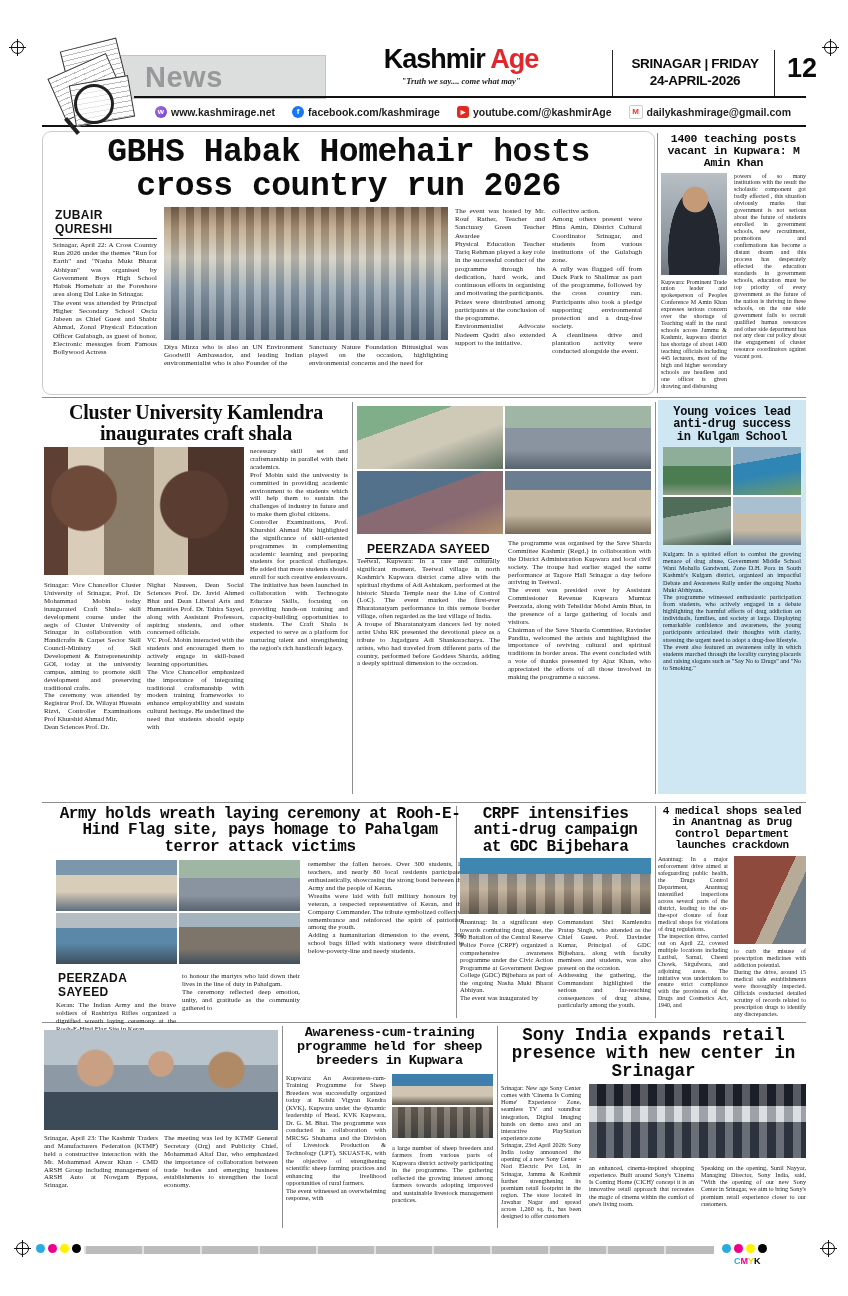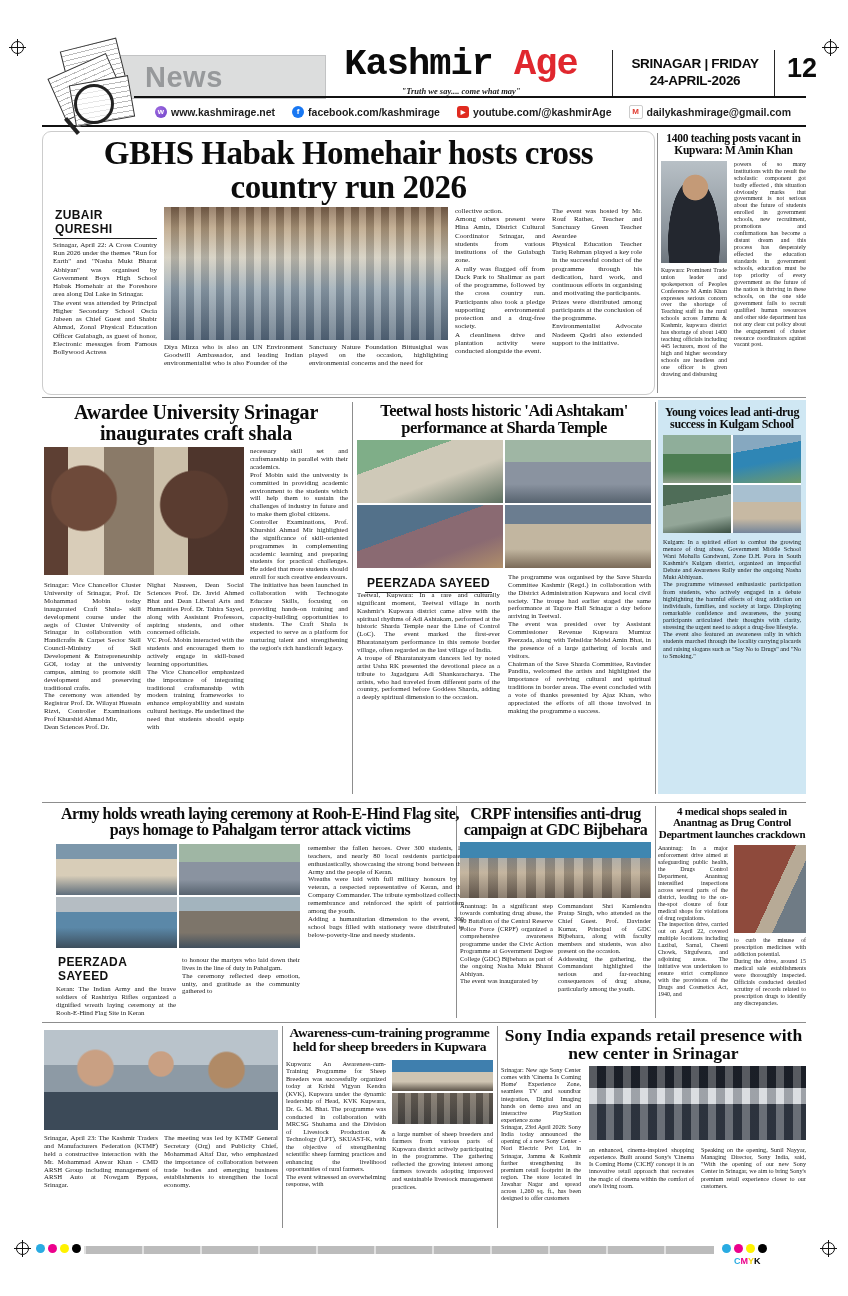--- a/index.html
+++ b/index.html
@@ -6,21 +6,21 @@
   #page{position:relative;width:848px;height:1296px;background:#ffffff;margin:0 auto;
         font-family:"Liberation Serif",serif;color:#151515;overflow:hidden;}
   
   .bt{font-family:"Liberation Serif",serif;color:#181818;text-align:justify;
       white-space:pre-line;overflow:hidden;margin:0;}
   .f7{font-size:7px;line-height:1.18;}
   .f68{font-size:6.8px;line-height:1.16;}
   .f65{font-size:6.5px;line-height:1.16;}
   .f62{font-size:6.2px;line-height:1.15;}
   .f6{font-size:6px;line-height:1.16;}
-  .hl{font-family:Liberation Serif, serif;font-weight:800;color:#0c0c0c;
+  .hl{font-family:Liberation Mono, monospace;font-weight:800;color:#0c0c0c;
       text-align:center;letter-spacing:-0.5px;line-height:1.03;margin:0;}
   .hl-a{font-size:33px;}
   .hl-b{font-size:11.5px;letter-spacing:-0.3px;}
   .hl-c{font-family:"Liberation Serif",serif;font-size:20px;letter-spacing:-0.2px;}
   .hl-d{font-size:16.5px;}
   .hl-e{font-size:12px;letter-spacing:-0.3px;}
   .hl-f{font-size:16px;}
   .hl-g{font-size:16px;}
   .hl-h{font-size:11px;letter-spacing:-0.3px;}
   .hl-i{font-size:13.5px;letter-spacing:-0.4px;}
@@ -85,21 +85,21 @@
      border:1px solid #c2c3c4;}
   #newsbar span{font-family:"Liberation Sans",sans-serif;font-weight:700;font-size:29px;
      color:#97999b;line-height:42px;padding-left:62px;letter-spacing:.5px;}
   #logo{position:absolute;left:46px;top:40px;width:110px;height:106px;z-index:3;}
   .news-sheet{position:absolute;background:#fff;border:1.2px solid #333;
      background-image:repeating-linear-gradient(180deg,rgba(0,0,0,0) 0 4px,#bbb 4px 5px);}
   .lens{position:absolute;width:34px;height:34px;border:3px solid #222;border-radius:50%;
      background:rgba(255,255,255,.65);}
   .lens-handle{position:absolute;width:4px;height:20px;background:#222;transform:rotate(-40deg);}
   #masthead{position:absolute;left:318px;top:46px;width:286px;text-align:center;}
-  .mast-title{font-family:Liberation Mono, monospace;font-weight:800;font-size:37px;
+  .mast-title{font-family:Liberation Sans, sans-serif;font-weight:800;font-size:27px;
      line-height:1;color:#0b0b0b;letter-spacing:-1px;text-align:center;}
   .mast-accent{color:#e0272e;}
   .mast-tag{font-size:8.5px;font-style:italic;font-weight:700;margin-top:3px;color:#222;}
   .hvline{position:absolute;top:50px;height:46px;border-left:1.6px solid #2a2a2a;}
   #dateline{position:absolute;left:618px;top:56px;width:154px;text-align:center;
      font-family:"Liberation Sans",sans-serif;font-weight:800;font-size:13.5px;
      line-height:1.25;color:#0c0c0c;letter-spacing:-0.3px;}
   #pagenum{position:absolute;left:784px;top:53px;width:36px;text-align:center;
      font-family:"Liberation Sans",sans-serif;font-weight:800;font-size:27px;color:#0c0c0c;}
   #rule-a{position:absolute;left:134px;top:96px;width:672px;border-top:2px solid #111;}
@@ -196,59 +196,58 @@
         <p class="bt f7" style="height:168px;">Srinagar, April 22: A Cross Country Run 2026 under the themes "Run for Earth" and "Nasha Mukt Bharat Abhiyan" was organised by Government Boys High School Habak Homehair at the Foreshore area along Dal Lake in Srinagar.
 The event was attended by Principal Higher Secondary School Oscia Jabeen as Chief Guest and Shabir Ahmad, Zonal Physical Education Officer Gulabagh, as guest of honor, Electronic messages from Famous Bollywood Actress</p>
       </div>
       <div style="width:284px;">
         <div class="ph ph-gbhs" style="width:284px;height:133px;"></div>
         <div style="display:flex;gap:6px;margin-top:3px;">
           <p class="bt f7" style="width:139px;height:48px;">Diya Mirza who is also an UN Environment Goodwill Ambassador, and leading Indian environmentalist who is also Founder of the</p>
           <p class="bt f7" style="width:139px;height:48px;">Sanctuary Nature Foundation Bittusighal was played on the occasion, highlighting environmental concerns and the need for</p>
         </div>
       </div>
+      <p class="bt f7" style="width:90px;height:186px;">The event was hosted by Mr. Rouf Rather, Teacher and Sanctuary Green Teacher Awardee
+Physical Education Teacher Tariq Rehman played a key role in the successful conduct of the programme through his dedication, hard work, and continuous efforts in organising and motivating the participants.
+Prizes were distributed among participants at the conclusion of the programme.
+Environmentalist Advocate Nadeem Qadri also extended support to the initiative.</p>
       <p class="bt f7" style="width:90px;height:186px;">collective action.
 Among others present were Hina Amin, District Cultural Coordinator Srinagar, and students from various institutions of the Gulabagh zone.
 A rally was flagged off from Duck Park to Shalimar as part of the programme, followed by the cross country run. Participants also took a pledge supporting environmental protection and a drug-free society.
 A cleanliness drive and plantation activity were conducted alongside the event.</p>
-      <p class="bt f7" style="width:90px;height:186px;">The event was hosted by Mr. Rouf Rather, Teacher and Sanctuary Green Teacher Awardee
-Physical Education Teacher Tariq Rehman played a key role in the successful conduct of the programme through his dedication, hard work, and continuous efforts in organising and motivating the participants.
-Prizes were distributed among participants at the conclusion of the programme.
-Environmentalist Advocate Nadeem Qadri also extended support to the initiative.</p>
     </div>
   </article>
 
   <article style="left:661px;top:133px;width:145px;height:260px;">
     <h2 class="hl hl-b">1400 teaching posts vacant in Kupwara:  M Amin Khan</h2>
     <div style="position:relative;margin-top:4px;height:228px;">
       <div class="ph ph-portrait abs" style="left:0;top:0;width:66px;height:102px;"></div>
       <p class="bt f6 abs" style="left:0;top:106px;width:66px;height:122px;">Kupwara: Prominent Trade union leader and spokesperson of Peoples Conference M Amin Khan expresses serious concern over the shortage of Teaching staff in the rural schools across Jammu &amp; Kashmir, kupwara district has shortage of about 1400 teaching officials including 445 lecturers, most of the high and higher secondary schools are headless and one officer is given drawing and disbursing</p>
       <p class="bt f6 abs" style="left:73px;top:0;width:72px;height:228px;">powers of so many institutions with the result the scholastic component got badly effected , this situation obviously marks that government is not serious about the future of students enrolled in government schools, new recruitment, promotions and confirmations has become a distant dream and this process has desperately effected the education standards in government schools, education must be top priority of every government as the future of the nation is thriving in these schools, on the one side government fails to recruit qualified human resources and other side department has not any clear cut policy about the engagement of cluster resource coordinators against vacant post.</p>
     </div>
   </article>
 
   <article style="left:44px;top:402px;width:304px;height:392px;">
-    <h2 class="hl hl-c">Awardee University Srinagar inaugurates craft shala</h2>
+    <h2 class="hl hl-c">Cluster University Kamlendra inaugurates craft shala</h2>
     <div style="position:relative;margin-top:4px;height:342px;">
       <div class="ph ph-ribbon abs" style="left:0;top:0;width:200px;height:128px;"></div>
       <p class="bt f68 abs" style="left:0;top:134px;width:97px;height:206px;">Srinagar: Vice Chancellor Cluster University of Srinagar, Prof. Dr Mohammad Mobin today inaugurated Craft Shala- skill development course under the aegis of Cluster University of Srinagar in collaboration with Handicrafts &amp; Carpet Sector Skill Council-Ministry of Skil Development &amp; Entrepreneurship GOI, today at the university campus, aiming to promote skill development and preserving traditional crafts.
 The ceremony was attended by Registrar Prof. Dr. Wilayat Hussain Rizvi, Controller Examinations Prof Khurshid Ahmad Mir,
 Dean Sciences Prof. Dr.</p>
       <p class="bt f68 abs" style="left:103px;top:134px;width:97px;height:206px;">Nighat Nasreen, Dean Social Sciences Prof. Dr. Javid Ahmed Bhat and Dean Liberal Arts and Humanities Prof. Dr. Tahira Sayed, along with Assistant Professors, aspiring students, and other concerned officials.
 VC Prof. Mobin interacted with the students and encouraged them to actively engage in skill-based learning opportunities.
 The Vice Chancellor emphasized the importance of integrating traditional craftsmanship with modern training frameworks to enhance employability and sustain cultural heritage. He underlined the need that students should equip with</p>
       <p class="bt f68 abs" style="left:206px;top:0;width:98px;height:340px;">necessary skill set and craftsmanship in parallel with their academics.
 Prof Mobin said the university is committed in providing academic environment to the students which will help them to sustain the challenges of industry in future and to make them global citizens.
 Controller Examinations, Prof. Khurshid Ahmad Mir highlighted the significance of skill-oriented programmes in complementing academic learning and preparing students for practical challenges. He added that more students should enroll for such creative endeavours.
 The initiative has been launched in collaboration with Technogate Educare Skills, focusing on providing hands-on training and capacity-building opportunities to students. The Craft Shala is expected to serve as a platform for nurturing talent and strengthening the region's rich handicraft legacy.</p>
     </div>
   </article>
 
   <article style="left:357px;top:402px;width:294px;height:392px;">
-    <h2 class="hl hl-d">Teetwal hosts historic 'Adi Ashtakam' performance at Sharda Temple</h2>
     <div class="grid2" style="margin-top:4px;height:128px;">
       <div class="c1"></div>
       <div class="c2"></div>
       <div class="c3"></div>
       <div class="c4"></div>
     </div>
     <div style="position:relative;margin-top:5px;height:212px;">
       <div class="abs" style="left:0;top:0;width:143px;text-align:center;">
         <span class="byline">PEERZADA SAYEED</span>
       </div>

